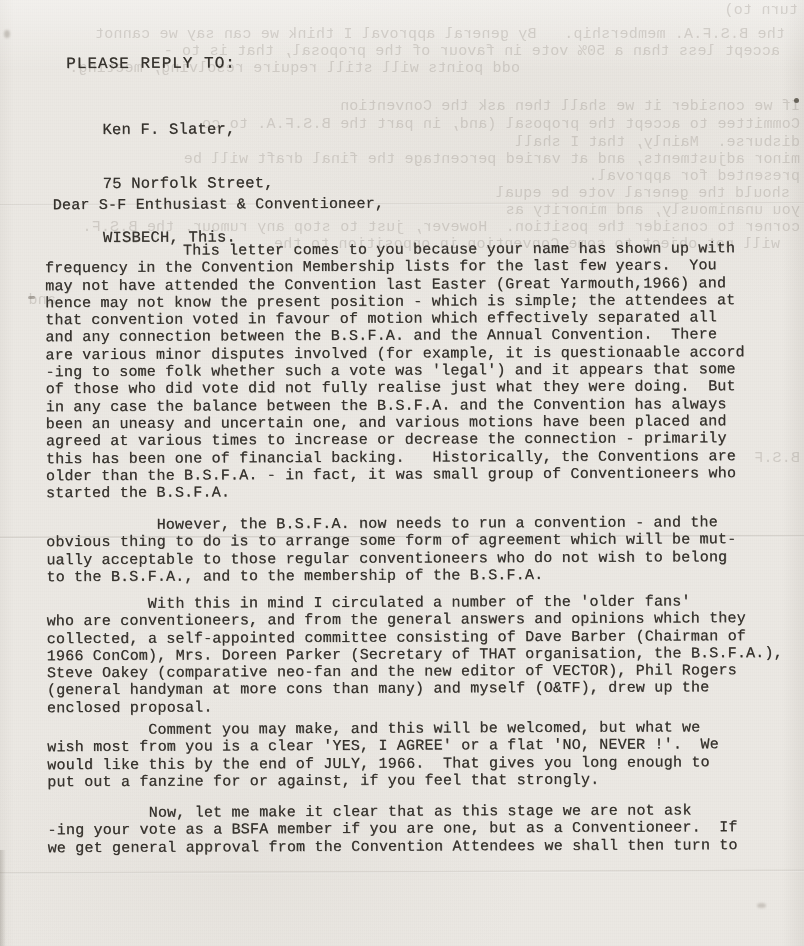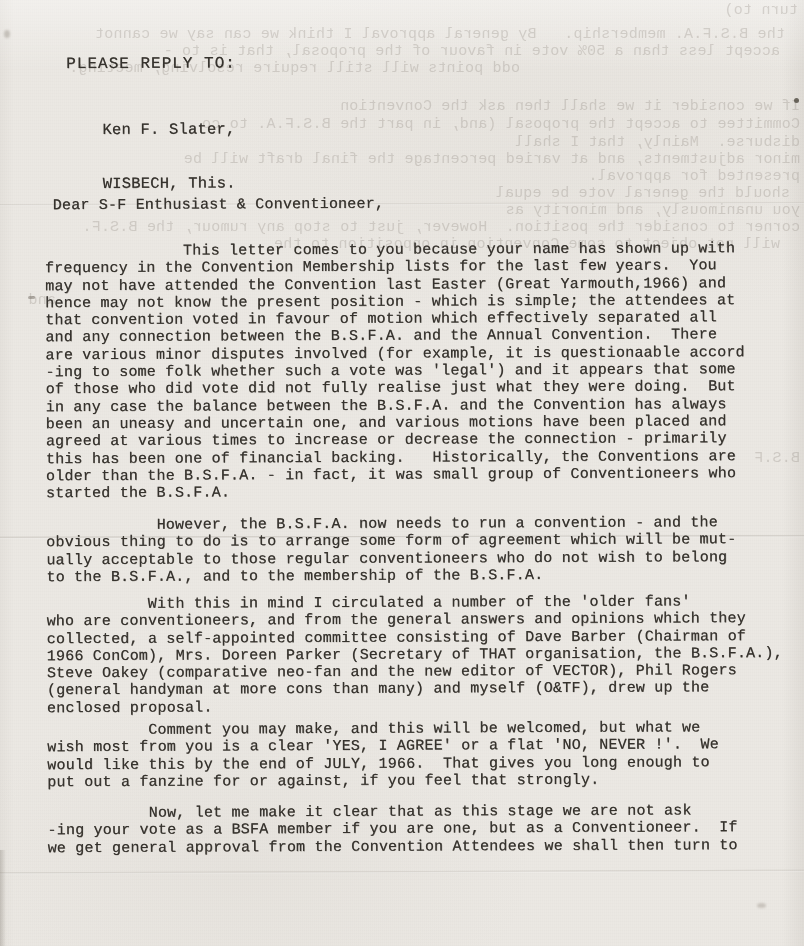--- a/index.html
+++ b/index.html
@@ -108,20 +108,21 @@
   </div>
 
   <div class="crease crease-1"></div>
   <div class="crease crease-2"></div>
   <div class="crease crease-3"></div>
 
   <div class="tilt">
     <div class="typed reply-to">PLEASE REPLY TO:</div>
     <div class="typed addr">
       <div>Ken F. Slater,</div>
+      <div>75 Norfolk Street,</div>
       <div>WISBECH, This.</div>
     </div>
     <div class="typed salutation">Dear S-F Enthusiast &amp; Conventioneer,</div>
     <div class="typed para-1">               This letter comes to you because your name has shown up with
 frequency in the Convention Membership lists for the last few years.  You
 may not have attended the Convention last Easter (Great Yarmouth,1966) and
 hence may not know the present position - which is simple; the attendees at
 that convention voted in favour of motion which effectively separated all
 and any connection between the B.S.F.A. and the Annual Convention.  There
 are various minor disputes involved (for example, it is questionaable accord

